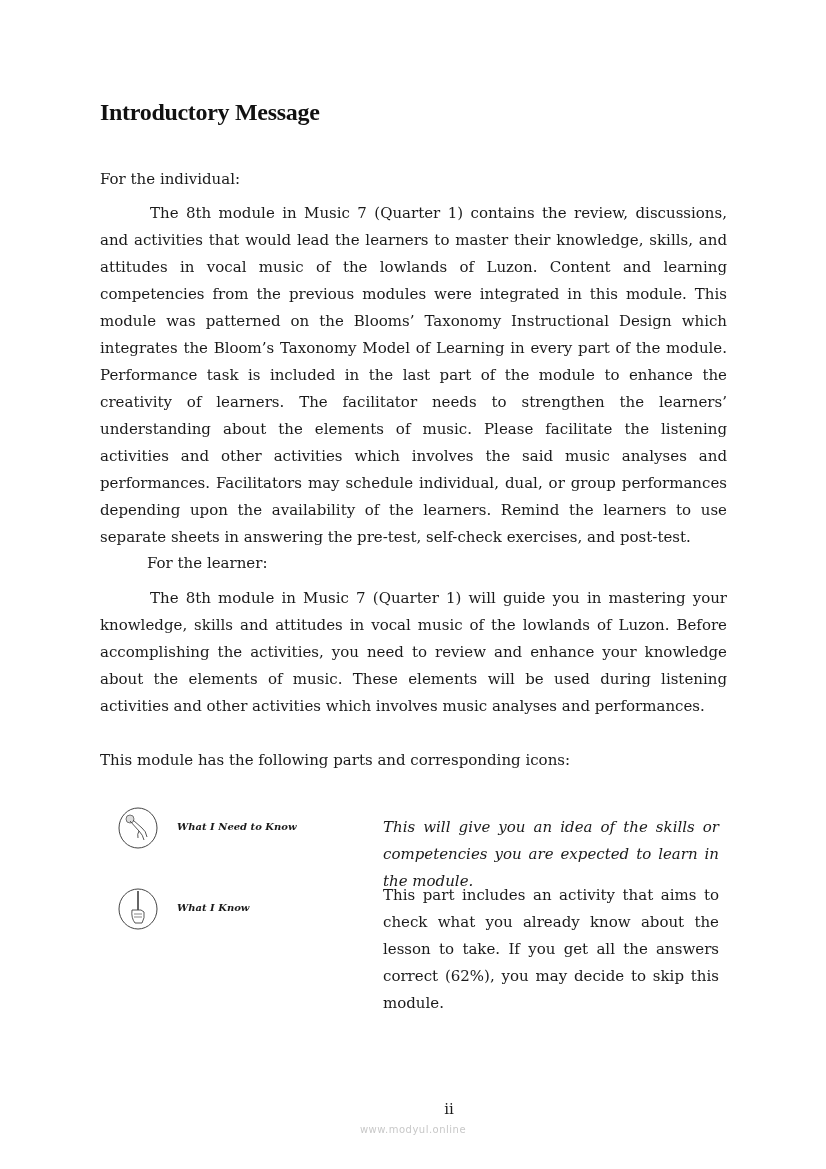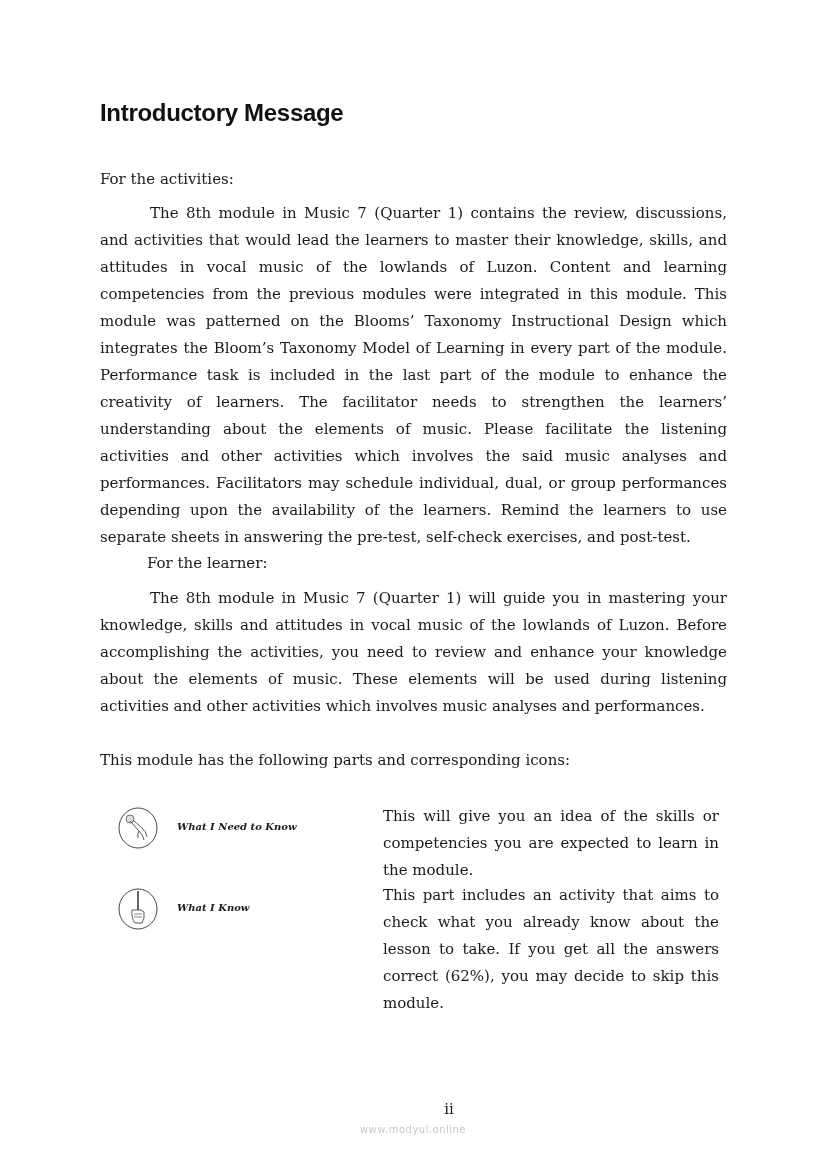--- a/index.html
+++ b/index.html
@@ -1,54 +1,54 @@
 <!DOCTYPE html>
 <html><head>
 <meta charset="utf-8">
 <style>
   html, body { margin:0; padding:0; background:#fff; }
   body { width:826px; height:1169px; position:relative; font-family:"DejaVu Serif", serif; color:#1a1a1a; overflow:hidden; }
-  .title { position:absolute; left:100px; top:99px; font-family:Liberation Sans, sans-serif; font-weight:bold; font-size:24px; letter-spacing:-0.3px; color:#111; }
+  .title { position:absolute; left:100px; top:99px; font-family:Liberation Serif, serif; font-weight:bold; font-size:24px; letter-spacing:-0.3px; color:#111; }
   .txt { font-size:15px; line-height:27px; }
   .label { position:absolute; left:100px; }
   .para { position:absolute; left:100px; width:627px; text-align:justify; text-indent:50px; }
   .parts { position:absolute; left:100px; top:800px; width:627px; }
   .part-icon { position:absolute; width:40px; height:40px; }
   .part-name { position:absolute; font-weight:bold; font-style:italic; font-size:10px; }
   .part-desc { position:absolute; left:283px; width:336px; text-align:justify; }
   .page-num { position:absolute; left:0; width:826px; top:1100px; text-align:center; font-size:15px;padding-left:36px; }
   .watermark { position:absolute; left:0; width:826px; top:1124px; text-align:center; font-family:"DejaVu Sans", sans-serif; font-size:10px; color:#c8c8c8; letter-spacing:0.5px; }
 </style>
 </head>
 <body>
 
 <h1 class="title" style="margin:0;">Introductory Message</h1>
 
-<div class="label txt" style="top:166px;">For the activities:</div>
+<div class="label txt" style="top:166px;">For the individual:</div>
 
 <p class="para txt" style="top:200px; margin:0;">The 8th module in Music 7 (Quarter 1) contains the review, discussions, and activities that would lead the learners to master their knowledge, skills, and attitudes in vocal music of the lowlands of Luzon. Content and learning competencies from the previous modules were integrated in this module. This module was patterned on the Blooms’ Taxonomy Instructional Design which integrates the Bloom’s Taxonomy Model of Learning in every part of the module. Performance task is included in the last part of the module to enhance the creativity of learners. The facilitator needs to strengthen the learners’ understanding about the elements of music. Please facilitate the listening activities and other activities which involves the said music analyses and performances. Facilitators may schedule individual, dual, or group performances depending upon the availability of the learners. Remind the learners to use separate sheets in answering the pre-test, self-check exercises, and post-test.</p>
 
 <div class="label txt" style="top:550px;margin-left:47px;">For the learner:</div>
 
 <p class="para txt" style="top:585px; margin:0;">The 8th module in Music 7 (Quarter 1) will guide you in mastering your knowledge, skills and attitudes in vocal music of the lowlands of Luzon. Before accomplishing the activities, you need to review and enhance your knowledge about the elements of music. These elements will be used during listening activities and other activities which involves music analyses and performances.</p>
 
 <div class="label txt" style="top:747px;">This module has the following parts and corresponding icons:</div>
 
 <div class="parts">
 
   <div>
     <span class="part-icon" style="left:17px; top:7px;">
       <svg width="42" height="42" viewBox="0 0 42 42">
         <ellipse cx="21" cy="21" rx="19" ry="20" fill="#fff" stroke="#444" stroke-width="1"></ellipse>
         <circle cx="13" cy="12" r="4" fill="#ddd" stroke="#555" stroke-width="0.8"></circle>
         <path d="M13 14 L22 24 Q26 28 27 33 M16 13 L25 21 Q29 24 30 30 M22 24 Q20 27 21 31" fill="none" stroke="#444" stroke-width="0.9"></path>
       </svg>
     </span>
     <span class="part-name" style="left:77px; top:21px;">What I Need to Know</span>
-    <div class="part-desc txt" style="top:3px;">This will give you an idea of the skills or competencies you are expected to learn in the module.</div>
+    <div class="part-desc txt" style="top:14px;font-style:italic;">This will give you an idea of the skills or competencies you are expected to learn in the module.</div>
   </div>
 
   <div>
     <span class="part-icon" style="left:17px; top:88px;">
       <svg width="42" height="42" viewBox="0 0 42 42">
         <ellipse cx="21" cy="21" rx="19" ry="20" fill="#fff" stroke="#444" stroke-width="1"></ellipse>
         <line x1="21" y1="3" x2="21" y2="22" stroke="#333" stroke-width="1.5"></line>
         <path d="M15 22 Q14 30 18 35 L25 35 Q28 30 27 24 L24 22 Z" fill="#fff" stroke="#444" stroke-width="0.9"></path>
         <path d="M17 26 L25 26 M17 29 L25 29" stroke="#555" stroke-width="0.7"></path>
       </svg>

